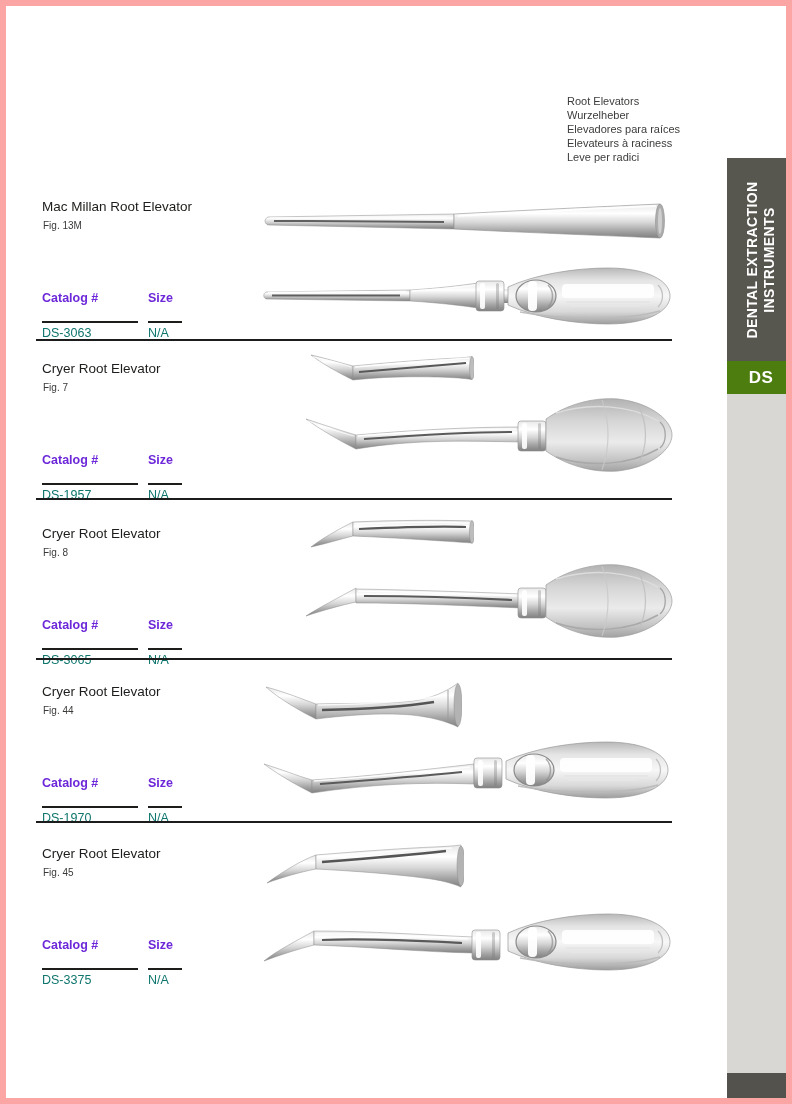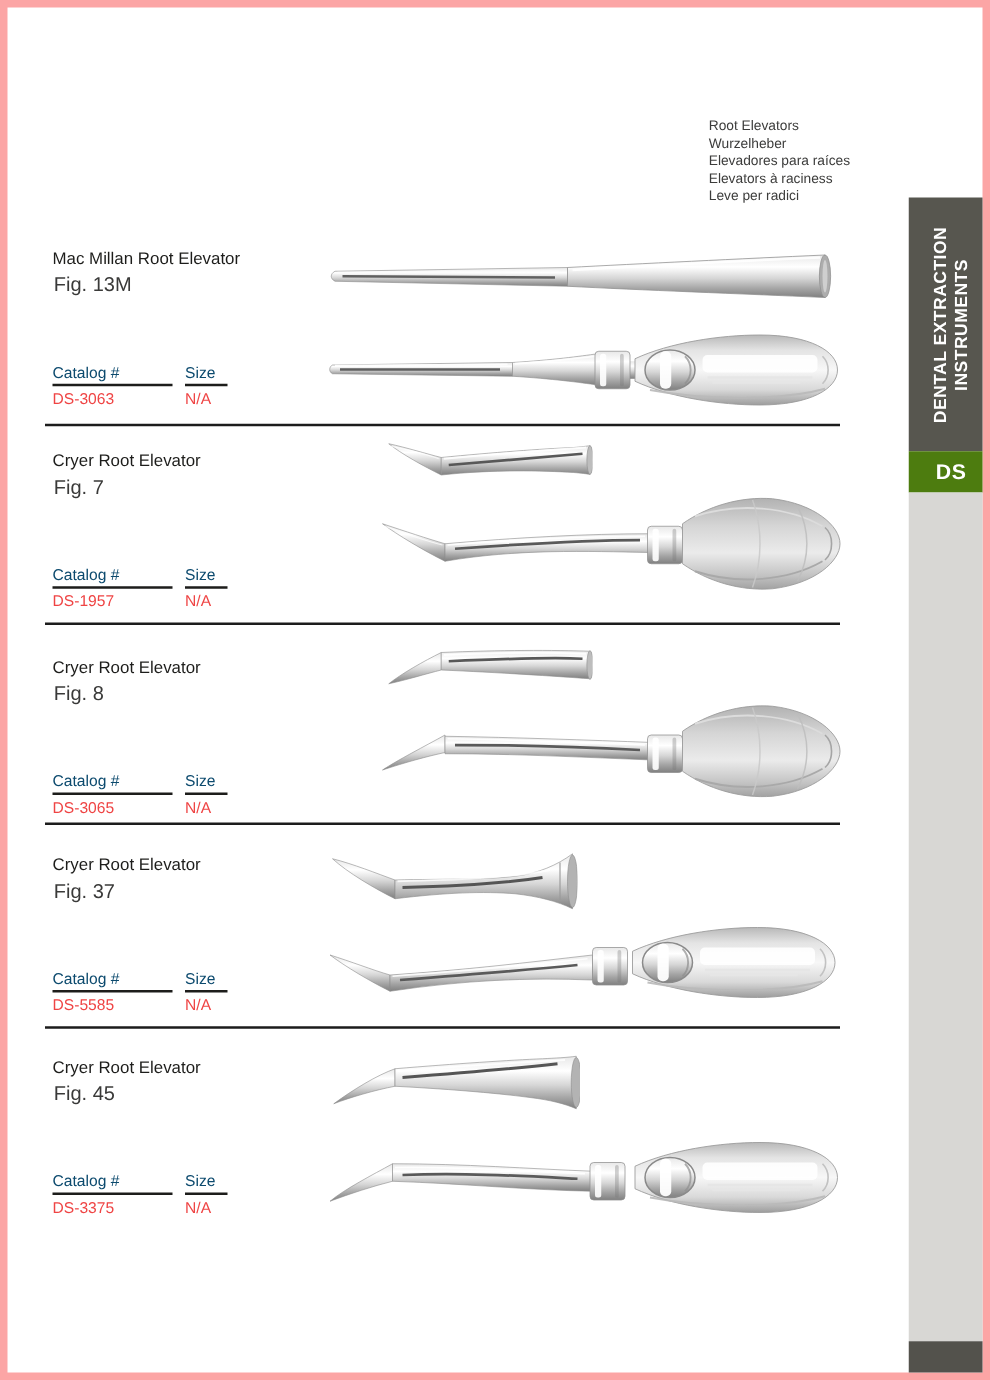--- a/index.html
+++ b/index.html
@@ -13,26 +13,26 @@
   
   .rail-tab{position:absolute;left:721px;top:152px;width:68px;height:203px;background:#57564f;display:flex;align-items:center;justify-content:center}
   .rail-tab .vt{transform:rotate(-90deg);white-space:nowrap;color:#fff;font-weight:700;font-size:14px;line-height:17px;letter-spacing:.4px;text-align:center}
   .rail-code{position:absolute;left:721px;top:355px;width:68px;height:33px;background:#4d7c0f;color:#fff;font-weight:700;font-size:17px;display:flex;align-items:center;justify-content:center;letter-spacing:.5px}
   .rail-strip{position:absolute;left:721px;top:388px;width:68px;height:679px;background:#d8d7d4}
   .rail-footer{position:absolute;left:721px;top:1067px;width:68px;height:36px;background:#53524c}
 
   
   .section{position:absolute;left:0;width:792px;height:140px}
   .p-title{position:absolute;left:36px;top:0;font-size:13.5px;font-weight:400;color:#1d1d1b}
-  .p-fig{position:absolute;left:37px;top:21px;font-size:16px;color:#3a3a39}
+  .p-fig{position:absolute;left:37px;top:21px;font-size:10px;color:#3a3a39}
   .cat{position:absolute;left:36px;top:92px;font-size:12.5px;display:flex}
   .cat .c1{width:96px}
   .cat .c2{width:34px;margin-left:10px}
-  .cat .hdr{display:block;font-weight:400;border-bottom:2px solid #1d1d1b;padding-bottom:2px;color:#0c4a6e}
-  .cat .val{display:block;padding-top:3px;color:#ef4444}
+  .cat .hdr{display:block;font-weight:700;border-bottom:2px solid #1d1d1b;padding-bottom:16px;color:#6d28d9}
+  .cat .val{display:block;padding-top:3px;color:#0f766e}
   .divider{position:absolute;left:30px;width:636px;height:2px;background:#1c1c1c}
   .inst{position:absolute}
 </style>
 </head>
 <body>
 
 <svg width="0" height="0" style="position:absolute">
   <defs>
     <linearGradient id="gm" x1="0" y1="0" x2="0" y2="1">
       <stop offset="0" stop-color="#e8e8e8"></stop>
@@ -80,21 +80,21 @@
     </g>
   </defs>
 </svg>
 
 <div class="page">
 
   <div class="translations">
     <div>Root Elevators</div>
     <div>Wurzelheber</div>
     <div>Elevadores para raíces</div>
-    <div>Elevators à raciness</div>
+    <div>Elevateurs à raciness</div>
     <div>Leve per radici</div>
   </div>
 
   <div class="rail-tab">
     <div class="vt">
       <span>DENTAL EXTRACTION</span><br>
       <span>INSTRUMENTS</span>
     </div>
   </div>
   <div class="rail-code">DS</div>
@@ -195,25 +195,25 @@
       <path d="M60,38 C115,38 170,40 208,42" stroke="#5a5a5a" stroke-width="2.2" fill="none"></path>
       <path d="M54,33 C115,34 170,36 212,38" stroke="#ffffff" stroke-width="1.4" opacity="0.85" fill="none"></path>
       <use href="#collar" x="214" y="30"></use>
       <use href="#bulb" x="242" y="4"></use>
     </svg>
   </div>
   <div class="divider" style="top:652px"></div>
 
   <div class="section" style="top:678px">
     <div class="p-title">Cryer Root Elevator</div>
-    <div class="p-fig">Fig. 37</div>
-    <div class="cat">
-      <div class="c1">
-        <span class="hdr">Catalog #</span>
-        <span class="val">DS-5585</span>
+    <div class="p-fig">Fig. 44</div>
+    <div class="cat">
+      <div class="c1">
+        <span class="hdr">Catalog #</span>
+        <span class="val">DS-1970</span>
       </div>
       <div class="c2">
         <span class="hdr">Size</span>
         <span class="val">N/A</span>
       </div>
     </div>
     <svg class="inst" style="left:256px;top:-6px" width="200" height="52" viewBox="0 0 200 52">
       <path d="M4,9 C20,13 40,21 54,26 L54,41 C38,33 16,20 4,9 Z" fill="url(#gm)" stroke="#8f8f8f" stroke-width="0.5"></path>
       <path d="M54,26 C95,25 125,26 150,23 C168,21 184,14 196,5 L196,49 C184,43 168,39 150,37 C125,35 95,36 54,41 Z" fill="url(#gm)" stroke="#8f8f8f" stroke-width="0.5"></path>
       <path d="M60,32 C105,31 140,29 172,24" stroke="#555555" stroke-width="2.4" fill="none"></path>

